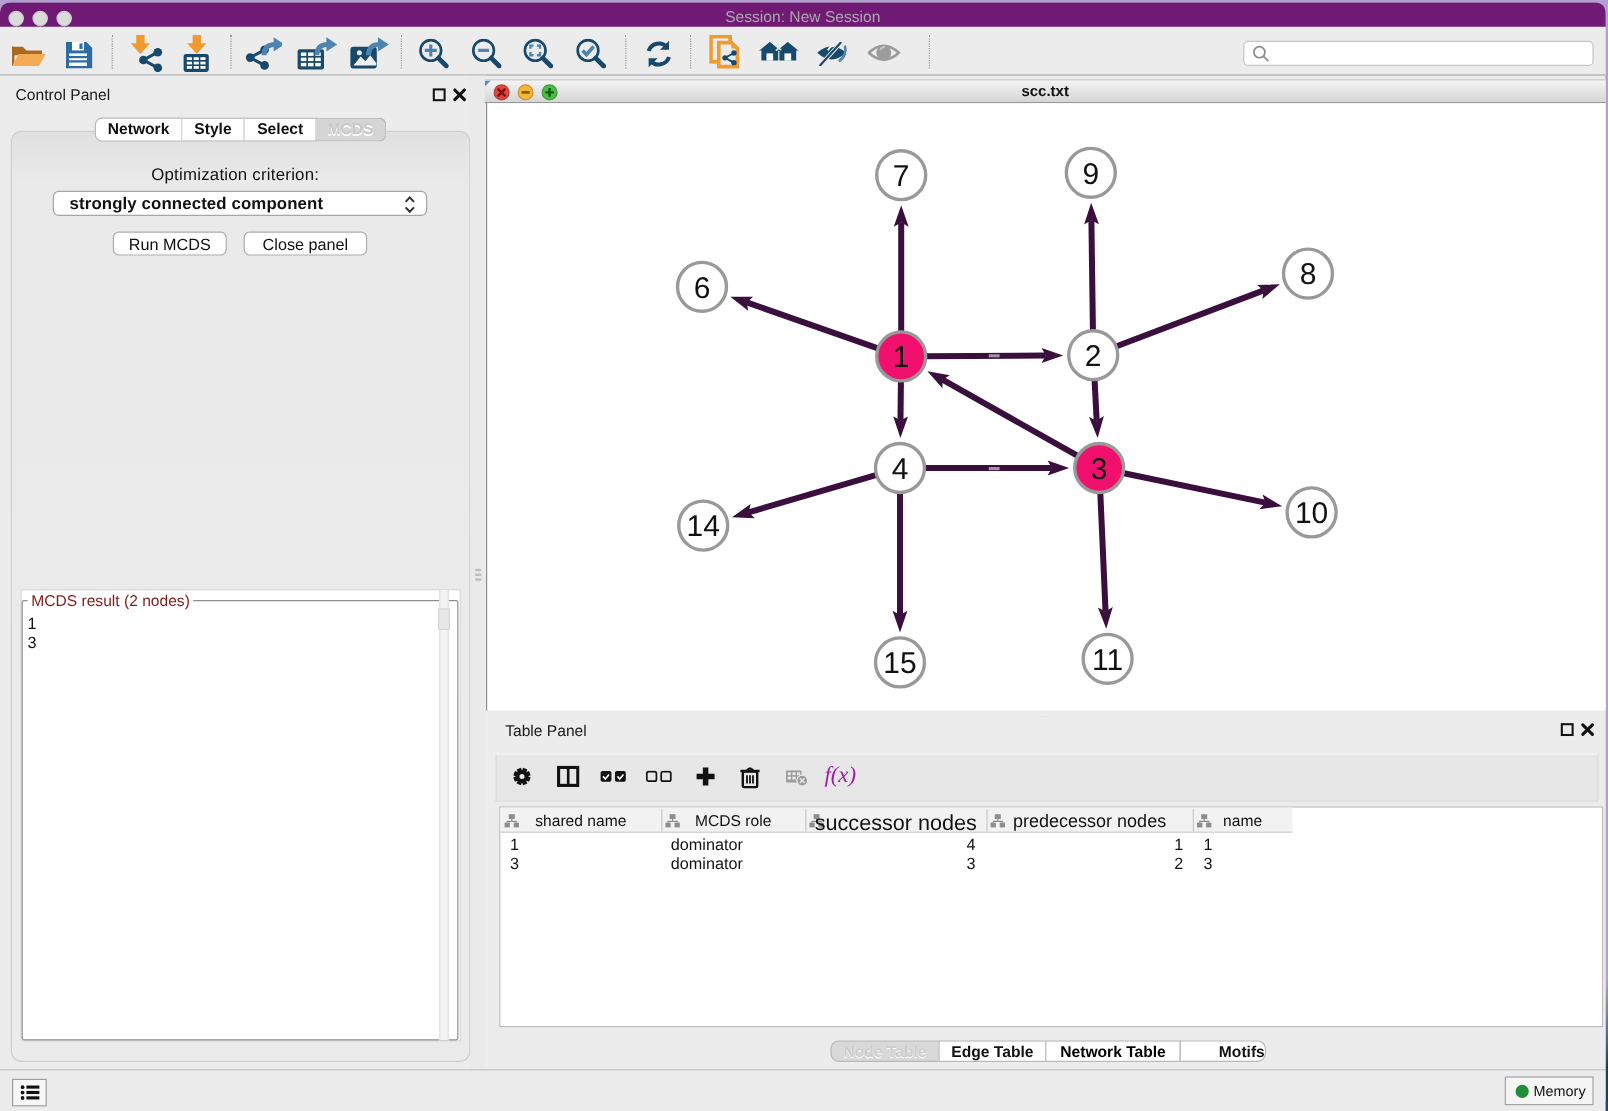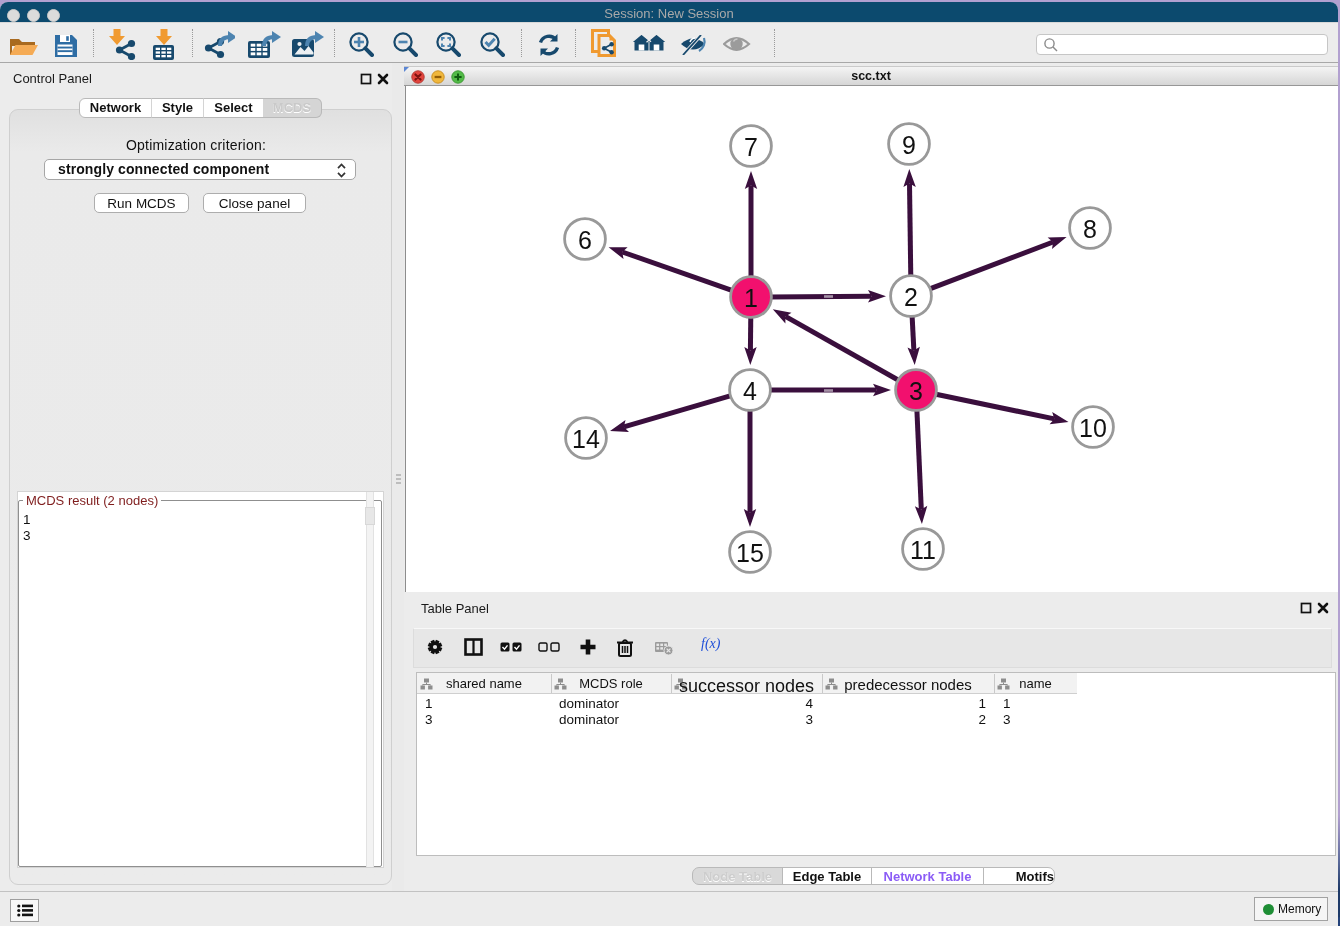--- a/index.html
+++ b/index.html
@@ -1,19 +1,19 @@
 <!DOCTYPE html>
 <html><head>
 <meta charset="utf-8">
 <style>
   * { margin:0; padding:0; box-sizing:border-box; }
   html,body { width:1340px; height:926px; overflow:hidden; }
   body { background:#b2a0d0; font-family:"Liberation Sans", sans-serif; position:relative; }
   #app { position:absolute; left:0; top:2px; width:1338px; height:924px; background:#ececec; border-radius:8px 8px 0 0; }
-  #titlebar { position:absolute; left:0; top:2px; width:1338px; height:21px; background:#0c4a6e; border-radius:8px 8px 0 0; border-bottom:1px solid #d8d8d8; }
+  #titlebar { position:absolute; left:0; top:2px; width:1338px; height:21px; background:#701a75; border-radius:8px 8px 0 0; border-bottom:1px solid #d8d8d8; }
   .tl { position:absolute; top:7px; width:13px; height:13px; border-radius:50%; background:#dbdbdb; border:1px solid #c8c8c8; }
   #wintitle { position:absolute; top:4px; left:0; width:100%; text-align:center; font-size:13px; color:#a9a9a9; }
   #toolbar { position:absolute; left:0; top:23px; width:1338px; height:40px; background:#ececec; border-bottom:1px solid #a8a8a8; }
   .tsep { position:absolute; top:6px; height:28px; width:0; border-left:1px dotted #9a9a9a; }
   .ticon { position:absolute; }
   #searchbox { position:absolute; left:1036px; top:11px; width:292px; height:21px; background:#fff; border:1px solid #c6c6c6; border-radius:4px; }
   #cpanel { position:absolute; left:0; top:63px; width:392px; height:828px; background:#ececec; }
   .tab { position:absolute; top:35px; height:20px; font-size:13px; font-weight:700; color:#111; background:#fff; border:1px solid #b9b9b9; text-align:center; line-height:18px; }
   #tabpane { position:absolute; left:9px; top:46px; width:383px; height:776px; border:1px solid #cfcfcf; border-radius:9px; background:linear-gradient(#e0e0e0, #eaeaea 42px, #ebebeb); }
   #vdivider { position:absolute; left:392px; top:63px; width:13px; height:828px; background:#eaeaea; }
@@ -327,21 +327,21 @@
       <rect x="1" y="2" width="13" height="10" rx="1" fill="#9b9b9b"></rect>
       <rect x="2.4" y="3.6" width="2.7" height="2.4" fill="#e7e7e7"></rect>
       <rect x="2.4" y="7.2" width="2.7" height="2.4" fill="#e7e7e7"></rect>
       <rect x="6.3" y="3.6" width="2.7" height="2.4" fill="#e7e7e7"></rect>
       <rect x="6.3" y="7.2" width="2.7" height="2.4" fill="#e7e7e7"></rect>
       <rect x="10.2" y="3.6" width="2.7" height="2.4" fill="#e7e7e7"></rect>
       <rect x="10.2" y="7.2" width="2.7" height="2.4" fill="#e7e7e7"></rect>
       <circle cx="14.5" cy="10.5" r="4.5" fill="#9b9b9b" stroke="#e7e7e7" stroke-width="1"></circle>
       <path d="M12.6,8.6 l3.8,3.8 M16.4,8.6 l-3.8,3.8" stroke="#e7e7e7" stroke-width="1.3"></path>
     </svg>
-    <div style="position:absolute;left:297px;top:39px;font-family:'Liberation Serif',serif;font-style:italic;font-size:14px;color:#1d4ed8;"><i>f(x)</i></div>
+    <div style="position:absolute;left:283px;top:39px;font-family:'Liberation Serif',serif;font-style:italic;font-size:19px;color:#a21caf;"><i>f(x)</i></div>
     <div style="position:absolute;left:12px;top:75px;width:920px;height:184px;background:#fff;border:1px solid #bdbdbd;"></div>
     <div style="position:absolute;left:13px;top:76px;height:21px;width:660px;background:#f2f2f2;border-bottom:1px solid #cfcfcf;"></div>
     <svg style="position:absolute;left:16px;top:81px" width="13" height="12" viewBox="0 0 13 12">
       <rect x="4" y="0.5" width="5" height="4" fill="#8d8d8d"></rect>
       <rect x="0.5" y="7.5" width="4.4" height="4" fill="#8d8d8d"></rect>
       <rect x="8.1" y="7.5" width="4.4" height="4" fill="#8d8d8d"></rect>
       <path d="M6.5,4.5 v2 M2.7,7.5 v-1 h7.6 v1" fill="none" stroke="#8d8d8d" stroke-width="1"></path>
     </svg>
     <div style="position:absolute;left:13px;top:79px;width:134px;text-align:center;font-size:13px;color:#111">shared name</div>
     <svg style="position:absolute;left:150px;top:81px" width="13" height="12" viewBox="0 0 13 12">
@@ -381,21 +381,21 @@
     <div style="position:absolute;left:267px;top:99px;width:142px;text-align:right;font-size:13.5px;color:#111">4</div>
     <div style="position:absolute;left:418px;top:99px;width:164px;text-align:right;font-size:13.5px;color:#111">1</div>
     <div style="position:absolute;left:599px;top:99px;font-size:13.5px;color:#111">1</div>
     <div style="position:absolute;left:21px;top:115px;font-size:13.5px;color:#111">3</div>
     <div style="position:absolute;left:155px;top:115px;font-size:13.5px;color:#111">dominator</div>
     <div style="position:absolute;left:267px;top:115px;width:142px;text-align:right;font-size:13.5px;color:#111">3</div>
     <div style="position:absolute;left:418px;top:115px;width:164px;text-align:right;font-size:13.5px;color:#111">2</div>
     <div style="position:absolute;left:599px;top:115px;font-size:13.5px;color:#111">3</div>
     <div style="position:absolute;top:270px;height:18px;font-size:13px;font-weight:700;text-align:center;line-height:17px;background:#fff;border:1px solid #b9b9b9;color:#111;left:288px;width:91px;background:#d9d9d9;border-radius:7px 0 0 7px;color:#cdcdcd;text-shadow:0 1px 0 #fff;">Node Table</div>
     <div style="position:absolute;top:270px;height:18px;font-size:13px;font-weight:700;text-align:center;line-height:17px;background:#fff;border:1px solid #b9b9b9;color:#111;left:378px;width:90px;">Edge Table</div>
-    <div style="position:absolute;top:270px;height:18px;font-size:13px;font-weight:700;text-align:center;line-height:17px;background:#fff;border:1px solid #b9b9b9;color:#8b5cf6;left:467px;width:113px;">Network Table</div>
+    <div style="position:absolute;top:270px;height:18px;font-size:13px;font-weight:700;text-align:center;line-height:17px;background:#fff;border:1px solid #b9b9b9;color:#000000;left:467px;width:113px;">Network Table</div>
     <div style="position:absolute;top:270px;height:18px;font-size:13px;font-weight:700;text-align:right;line-height:17px;background:#fff;border:1px solid #b9b9b9;color:#111;left:579px;width:72px;border-radius:0 7px 7px 0;">Motifs</div>
 </div>
 <div id="statusbar">
   <div style="position:absolute;left:10px;top:7px;width:29px;height:23px;background:#f7f7f7;border:1px solid #9e9e9e;">
       <svg style="position:absolute;left:6px;top:4px" width="16" height="13" viewBox="0 0 16 13">
         <circle cx="1.8" cy="2" r="1.6" fill="#111"></circle>
         <circle cx="1.8" cy="6.5" r="1.6" fill="#111"></circle>
         <circle cx="1.8" cy="11" r="1.6" fill="#111"></circle>
         <rect x="5" y="0.6" width="11" height="2.6" fill="#111"></rect>
         <rect x="5" y="5.1" width="11" height="2.6" fill="#111"></rect>

